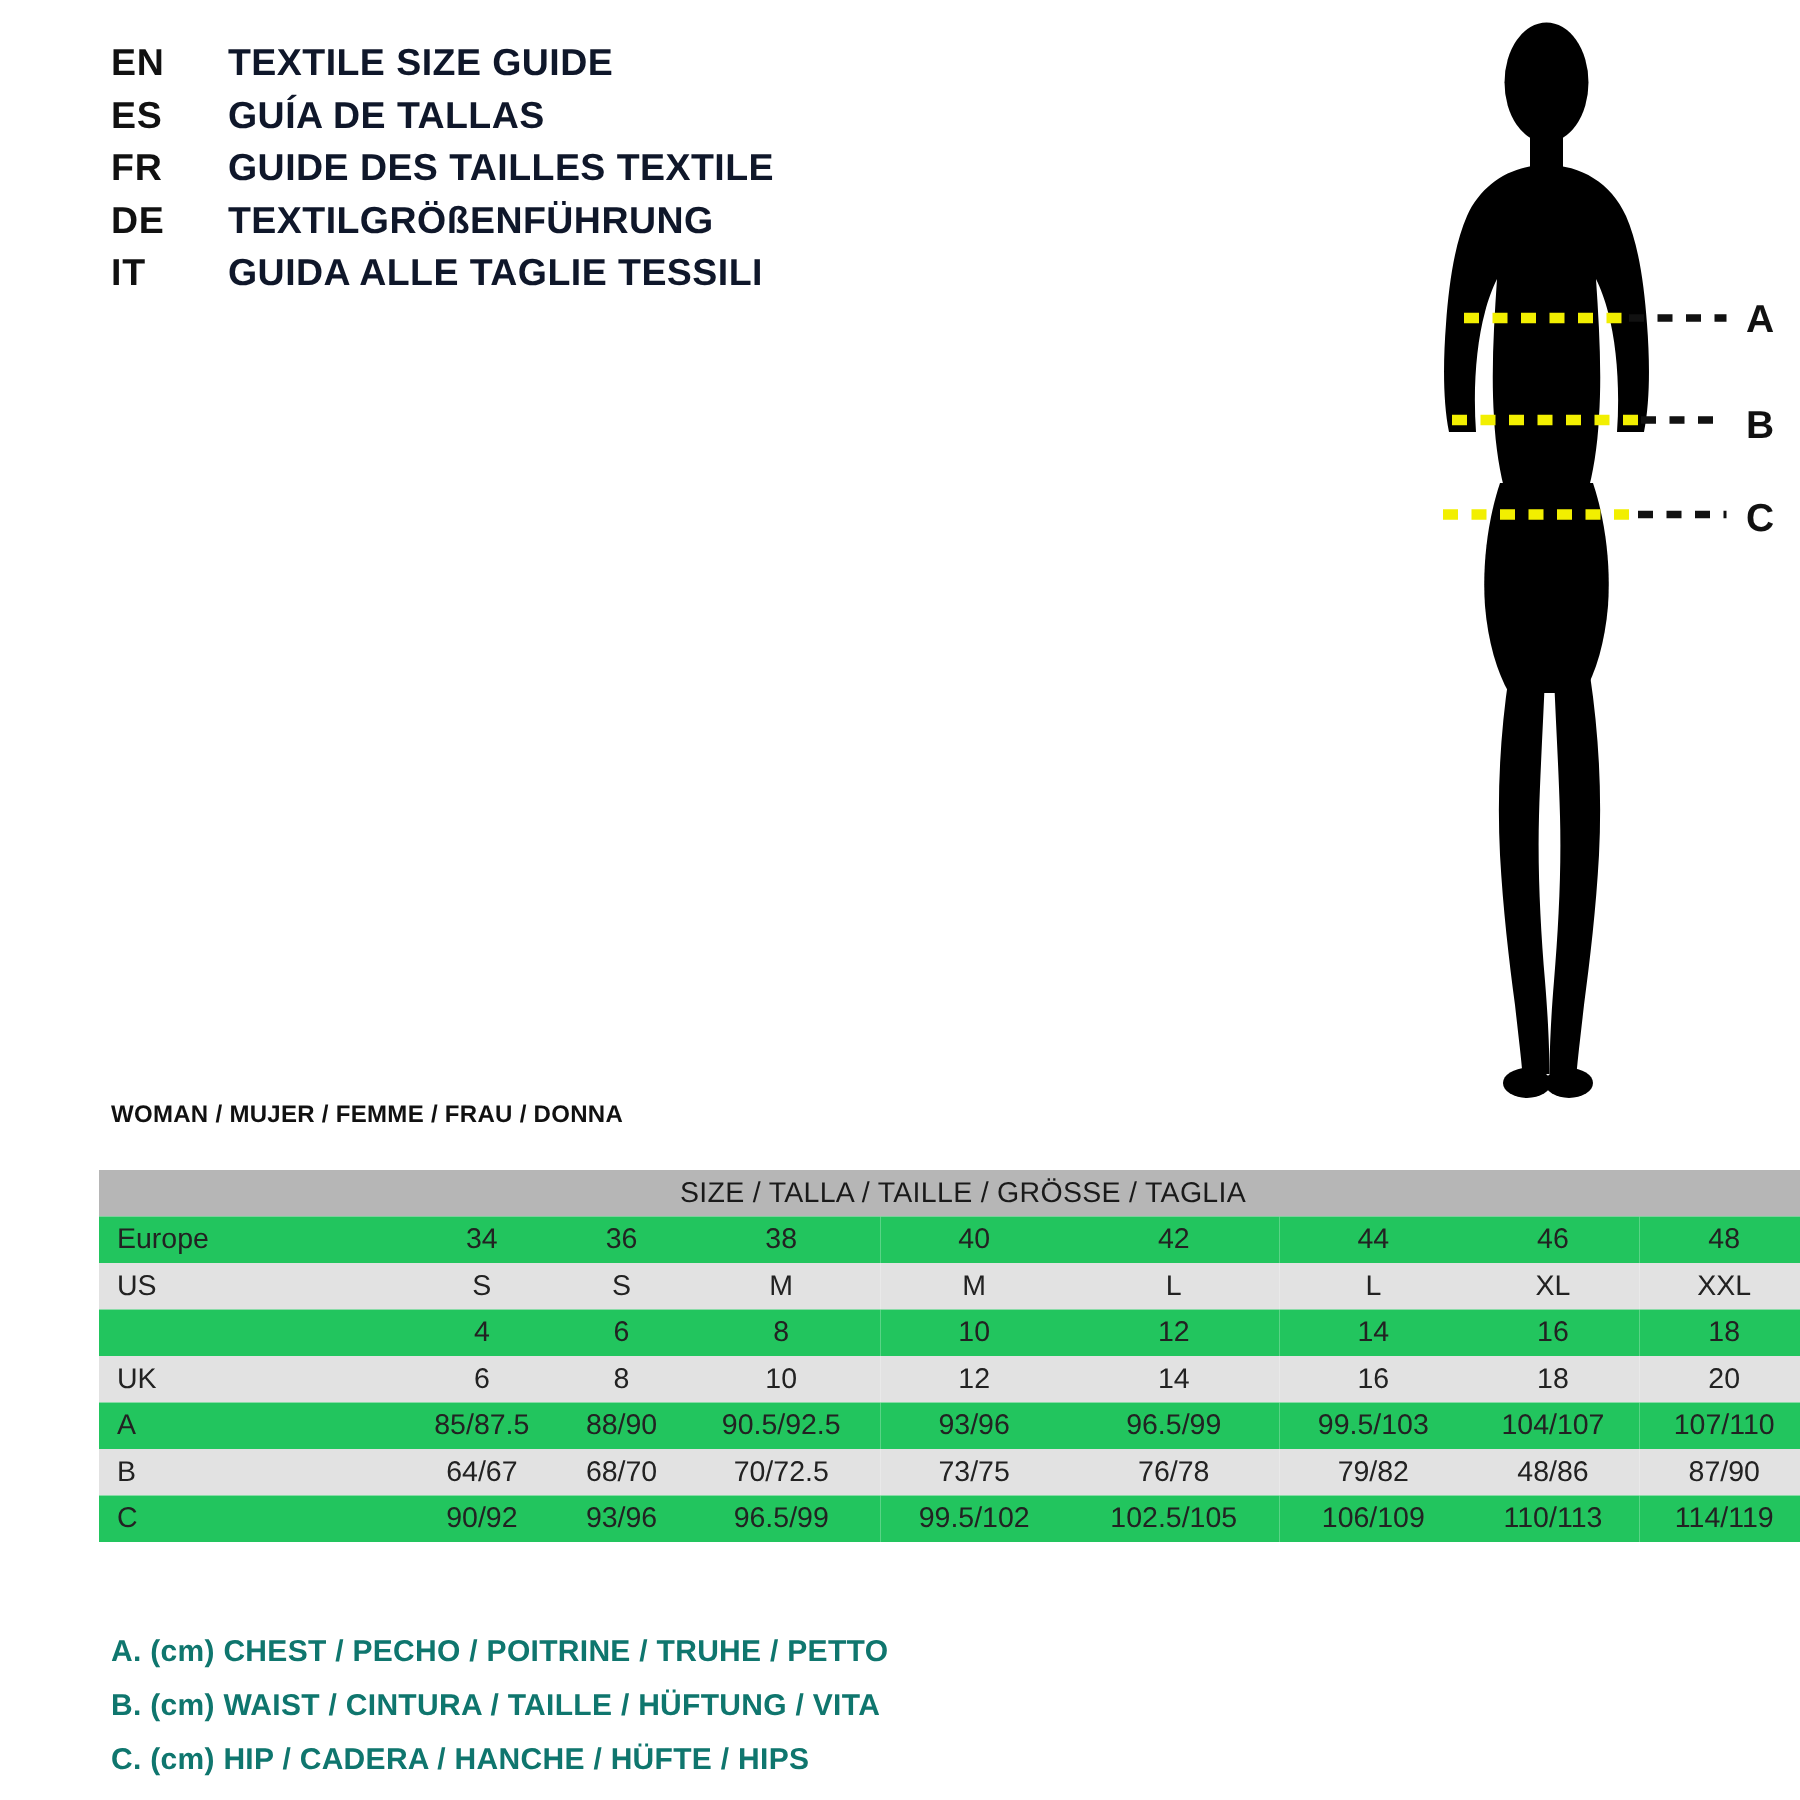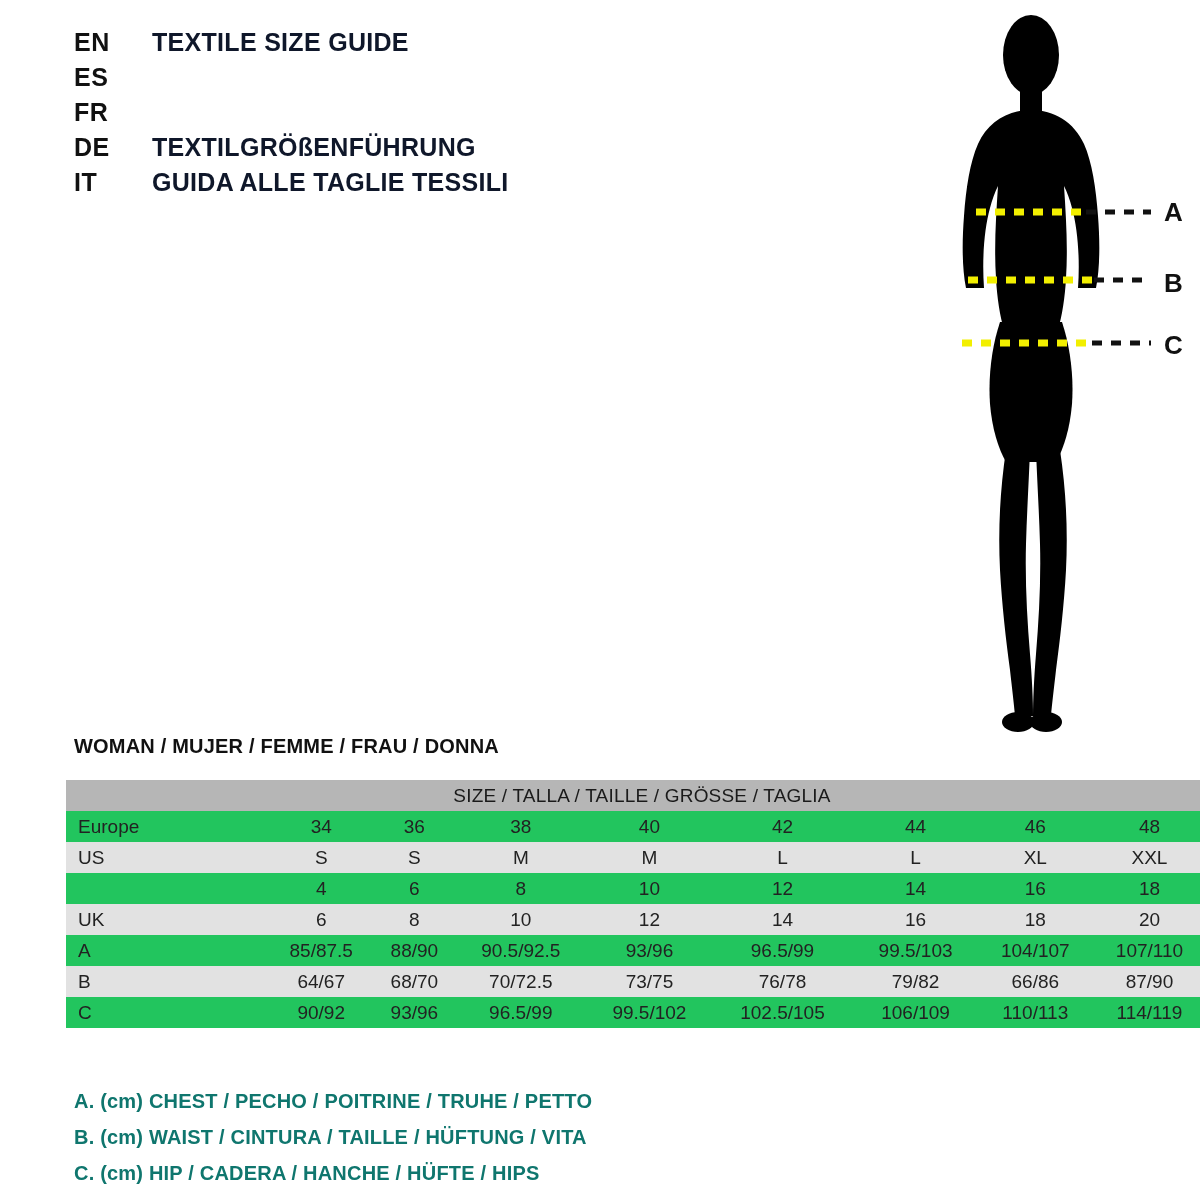--- a/index.html
+++ b/index.html
@@ -71,21 +71,21 @@
   }
   .lbl-a { left: 268px; top: 187px; }
   .lbl-b { left: 268px; top: 258px; }
   .lbl-c { left: 268px; top: 320px; }
 
   
   .table-caption {
     position: absolute;
     left: 38px;
     top: 735px;
-    font-size: 20px;
+    font-size: 16px;
     font-weight: bold;
     letter-spacing: 0.2px;
     color: #111111;
   }
   .size-table {
     position: absolute;
     left: 30px;
     top: 780px;
     width: 1140px;
     border-collapse: collapse;
@@ -138,23 +138,25 @@
 
 <div class="page">
 
   <div class="lang-block">
     <div class="lang-row">
       <span class="lang-code">EN</span>
       <span class="lang-text">TEXTILE SIZE GUIDE</span>
     </div>
     <div class="lang-row">
       <span class="lang-code">ES</span>
+      <span class="lang-text">GUÍA DE TALLAS</span>
     </div>
     <div class="lang-row">
       <span class="lang-code">FR</span>
+      <span class="lang-text">GUIDE DES TAILLES TEXTILE</span>
     </div>
     <div class="lang-row">
       <span class="lang-code">DE</span>
       <span class="lang-text">TEXTILGRÖßENFÜHRUNG</span>
     </div>
     <div class="lang-row">
       <span class="lang-code">IT</span>
       <span class="lang-text">GUIDA ALLE TAGLIE TESSILI</span>
     </div>
   </div>
@@ -297,21 +299,21 @@
         <td>107/110</td>
       </tr>
       <tr class="row-dark">
         <td>B</td>
         <td>64/67</td>
         <td>68/70</td>
         <td>70/72.5</td>
         <td>73/75</td>
         <td>76/78</td>
         <td>79/82</td>
-        <td>66/86</td>
+        <td>48/86</td>
         <td>87/90</td>
       </tr>
       <tr class="row-light">
         <td>C</td>
         <td>90/92</td>
         <td>93/96</td>
         <td>96.5/99</td>
         <td>99.5/102</td>
         <td>102.5/105</td>
         <td>106/109</td>

